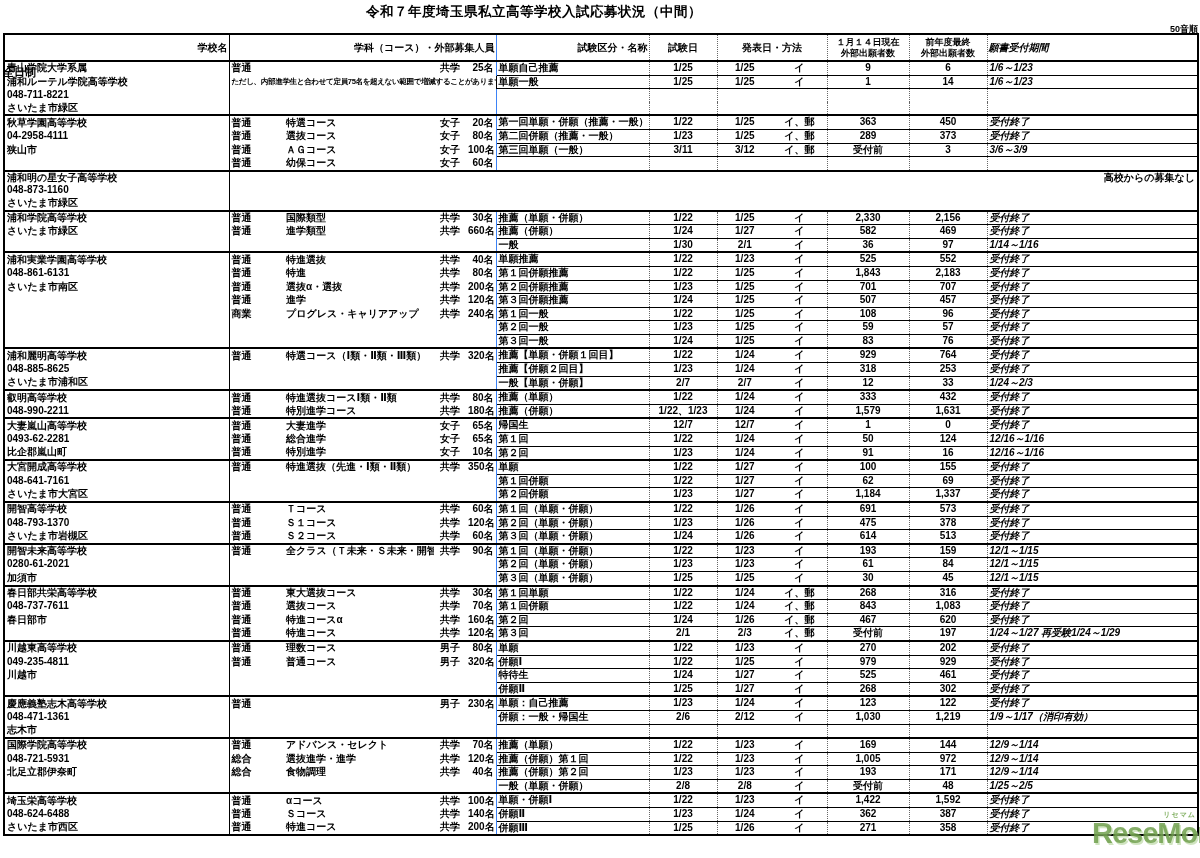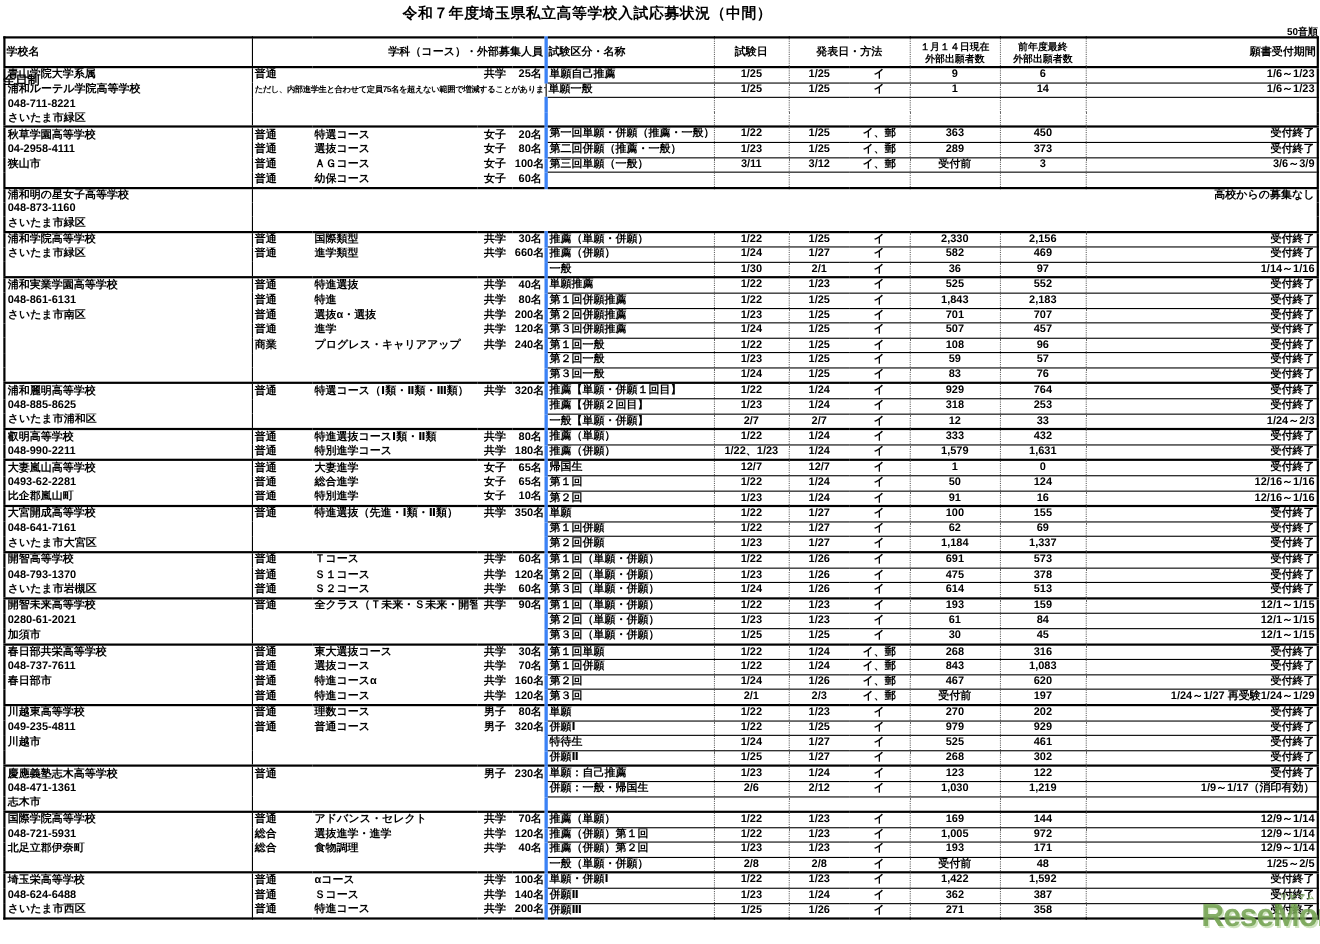--- a/index.html
+++ b/index.html
@@ -19,37 +19,37 @@
     position:absolute;top:33px;left:3px;
     border-collapse:collapse;table-layout:fixed;width:1194px;
     border:2px solid #000;
   }
   td{
     overflow:hidden;white-space:nowrap;padding:0 2px;
     font-size:10px;line-height:12.6px;height:12.6px;font-weight:bold;
     vertical-align:middle;
   }
   thead td{
-    text-align:left;border-bottom:2px solid #000;
+    text-align:right;border-bottom:2px solid #000;
     height:25px;line-height:11px;font-size:10px;padding:0 1px;
   }
   thead .two-line{font-size:9px;margin-top:28px;}
   tbody.block > tr:first-child > td{border-top:2px solid #000;}
   
   .c-school{border-right:1px solid #000;}
-  .c-count{border-right:3px solid #3b82f6;text-align:right;}
+  .c-count{border-right:1px solid #3b82f6;text-align:right;}
   .c-note{border-right:1px solid #000;font-size:7.6px;letter-spacing:-.4px;}
   .c-gender{text-align:left;padding-left:6px;}
   .c-exam{border-right:1px dotted #666;}
   .c-date{border-right:1px dotted #666;text-align:center;}
   .c-ann{text-align:center;}
   .c-method{border-right:1px dotted #666;text-align:center;}
   .c-cur{border-right:1px dotted #666;text-align:center;}
   .c-prev{border-right:1px dotted #666;text-align:center;}
-  .c-period{text-align:right;}
+  .c-period{text-align:left;font-style:italic;}
   .c-wide{text-align:right;}
   .has-exam{border-bottom:1px solid #000;}
   .watermark{
     position:absolute;top:810px;left:1092px;width:110px;
     pointer-events:none;z-index:5;
   }
   .watermark .ruby{
     display:block;text-align:right;font-size:7px;
     color:rgba(120,170,85,.9);letter-spacing:1px;padding-right:6px;
   }

